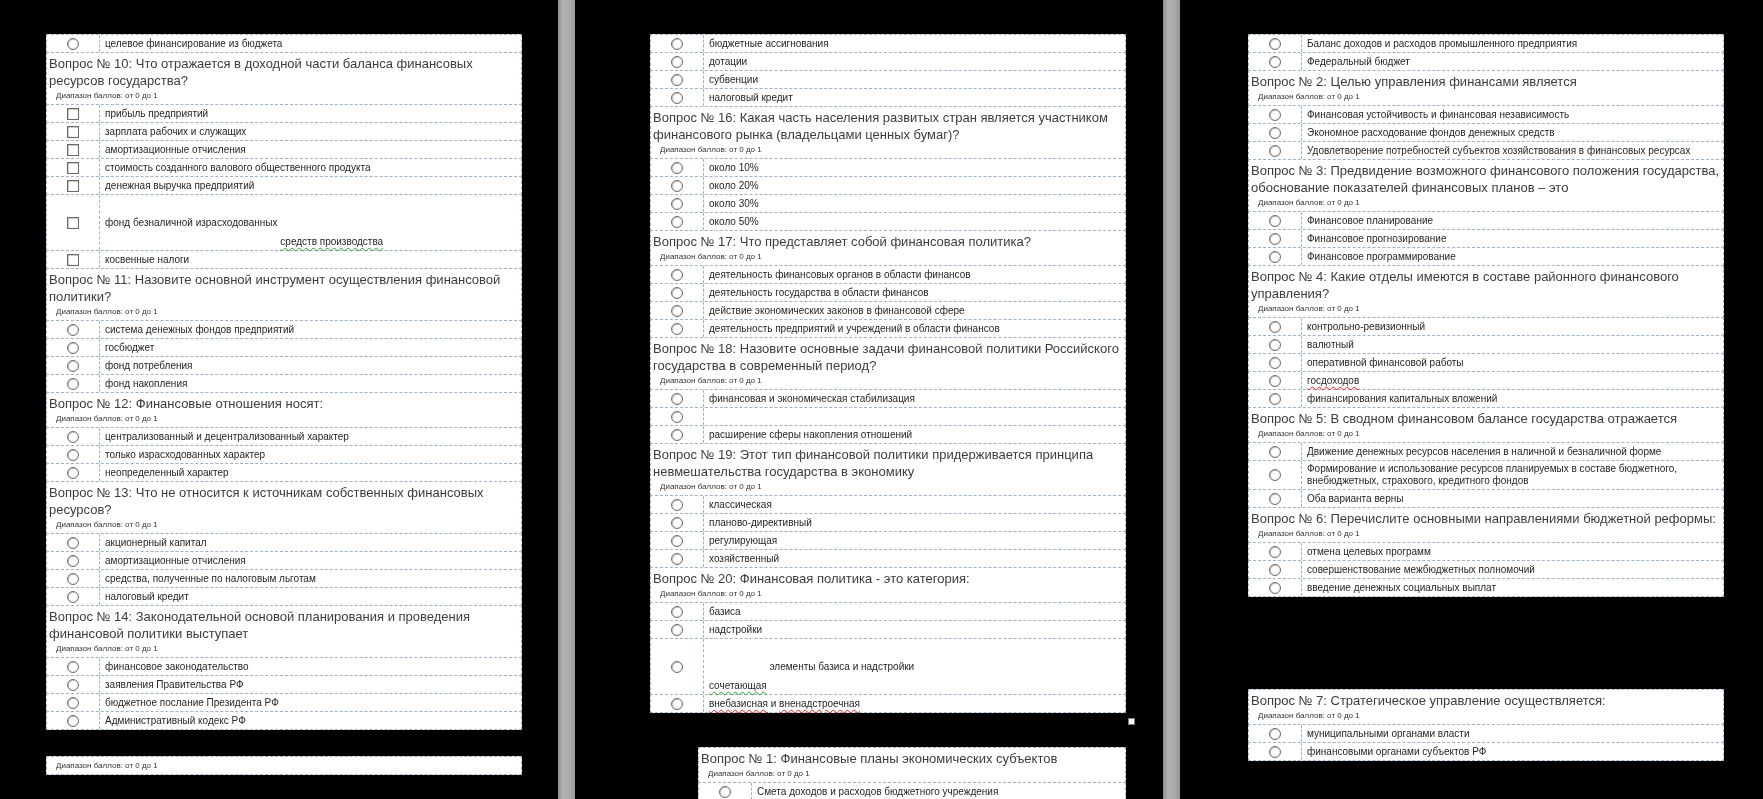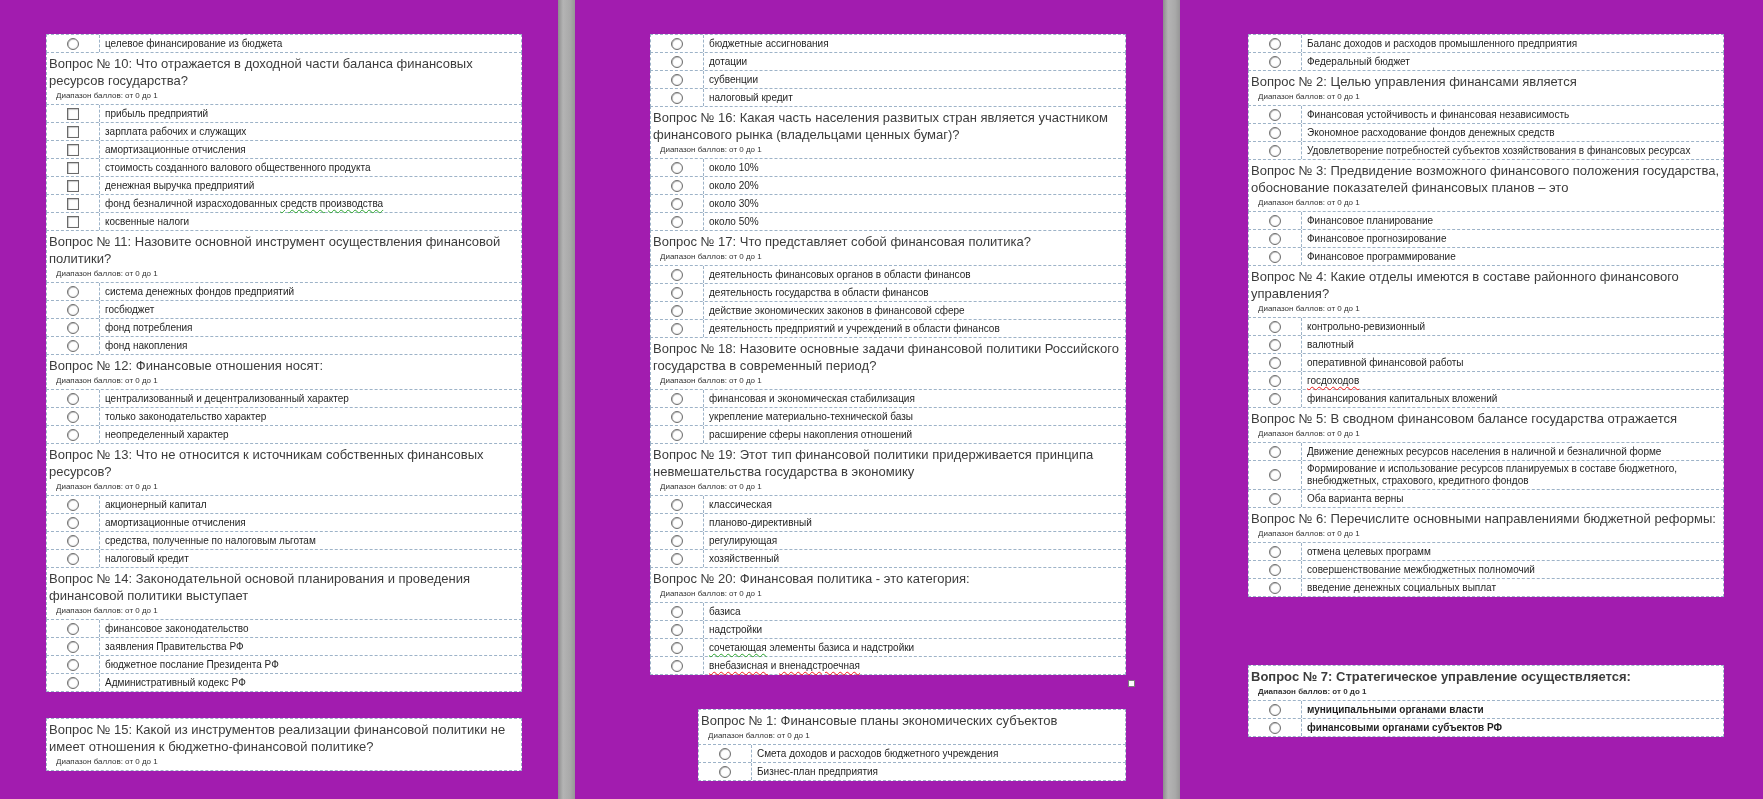--- a/index.html
+++ b/index.html
@@ -1,35 +1,35 @@
 <!DOCTYPE html>
 <html><head>
 <meta charset="utf-8">
 <style>
   html,body{margin:0;padding:0;background:#ffffff;}
   .canvas{
-    position:relative;width:1763px;height:799px;background:#a21caf;overflow:hidden;
+    position:relative;width:1763px;height:799px;background:#000000;overflow:hidden;
     font-family:"Liberation Sans","DejaVu Sans",sans-serif;
   }
   .bar{
     position:absolute;top:0;bottom:0;width:17px;
     background:linear-gradient(90deg,#8d8d8d,#b4b4b4 30%,#a9a9a9 72%,#969696);
   }
   .bar-1{left:558px;}
   .bar-2{left:1163px;}
   .col{position:absolute;top:35px;width:476px;}
   .col-1{left:46px;}
   .col-2{left:650px;}
   .col-3{left:1248px;}
 
   .qblock{margin-top:-1px;}
   .qblock.first{margin-top:0;}
   .qblock.detached{margin-top:26px;}
   .col-2 .qblock.detached{margin-top:22px;margin-left:48px;}
-  .col-3 .qblock.detached{margin-top:68px;font-weight:bold;}
+  .col-3 .qblock.detached{margin-top:92px;}
 
   .qtbox{
     border:1px dashed #9db3c8;padding:2px 2px 3px 2px;background:#fff;
   }
   .qtitle{
     font-size:13px;line-height:17px;color:#3c3c3c;letter-spacing:0px;
   }
   .qrange{
     font-size:8px;line-height:10px;color:#333;padding-left:7px;margin-top:2px;
   }
@@ -50,21 +50,21 @@
     width:10px;height:10px;flex:none;border-radius:50%;
     border:1px solid #6e6e6e;background:radial-gradient(circle at 35% 30%,#ffffff 55%,#dcdcdc);
     box-shadow:inset 0.5px 0.5px 1px rgba(70,70,70,.55);
   }
   .checkbox{
     width:10px;height:10px;flex:none;background:#fff;
     border:1px solid #6a6a6a;
     box-shadow:inset 0.5px 0.5px 1px rgba(70,70,70,.55);
   }
   .u-red{text-decoration:underline wavy #f21818 1px;text-underline-offset:2px;}
-  .u-green{text-decoration:underline wavy #2aa32a 1px;text-underline-offset:2px;}
+  .u-green{text-decoration:underline wavy #2aa32a 1px;text-underline-offset:2px;margin-top:39px;}
   .thandle{
     width:5px;height:5px;background:#fdfdfd;border:1px solid #7d7d7d;
     margin:5px -9px 0 auto;
   }
 </style>
 </head>
 <body>
 
 <div class="canvas">
   <div class="col col-1" id="col-0">
@@ -190,21 +190,21 @@
           </div>
           <div class="otext">
             <span>централизованный и децентрализованный характер</span>
           </div>
         </div>
         <div class="orow">
           <div class="ocell">
             <span class="radio"></span>
           </div>
           <div class="otext">
-            <span>только законодательство характер</span>
+            <span>только израсходованных характер</span>
           </div>
         </div>
         <div class="orow">
           <div class="ocell">
             <span class="radio"></span>
           </div>
           <div class="otext">
             <span>неопределенный характер</span>
           </div>
         </div>
@@ -280,21 +280,20 @@
           <div class="ocell">
             <span class="radio"></span>
           </div>
           <div class="otext">
             <span>Административный кодекс РФ</span>
           </div>
         </div>
       </div>
       <div class="qblock detached">
         <div class="qtbox">
-          <div class="qtitle">Вопрос № 15: Какой из инструментов реализации финансовой политики не имеет отношения к бюджетно-финансовой политике?</div>
           <div class="qrange">Диапазон баллов: от 0 до 1</div>
         </div>
       </div>
     </div>
   <div class="bar bar-1"></div>
   <div class="col col-2" id="col-1">
       <div class="qblock first">
         <div class="orow">
           <div class="ocell">
             <span class="radio"></span>
@@ -414,23 +413,20 @@
             <span class="radio"></span>
           </div>
           <div class="otext">
             <span>финансовая и экономическая стабилизация</span>
           </div>
         </div>
         <div class="orow">
           <div class="ocell">
             <span class="radio"></span>
           </div>
-          <div class="otext">
-            <span>укрепление материально-технической базы</span>
-          </div>
         </div>
         <div class="orow">
           <div class="ocell">
             <span class="radio"></span>
           </div>
           <div class="otext">
             <span>расширение сферы накопления отношений</span>
           </div>
         </div>
       </div>

